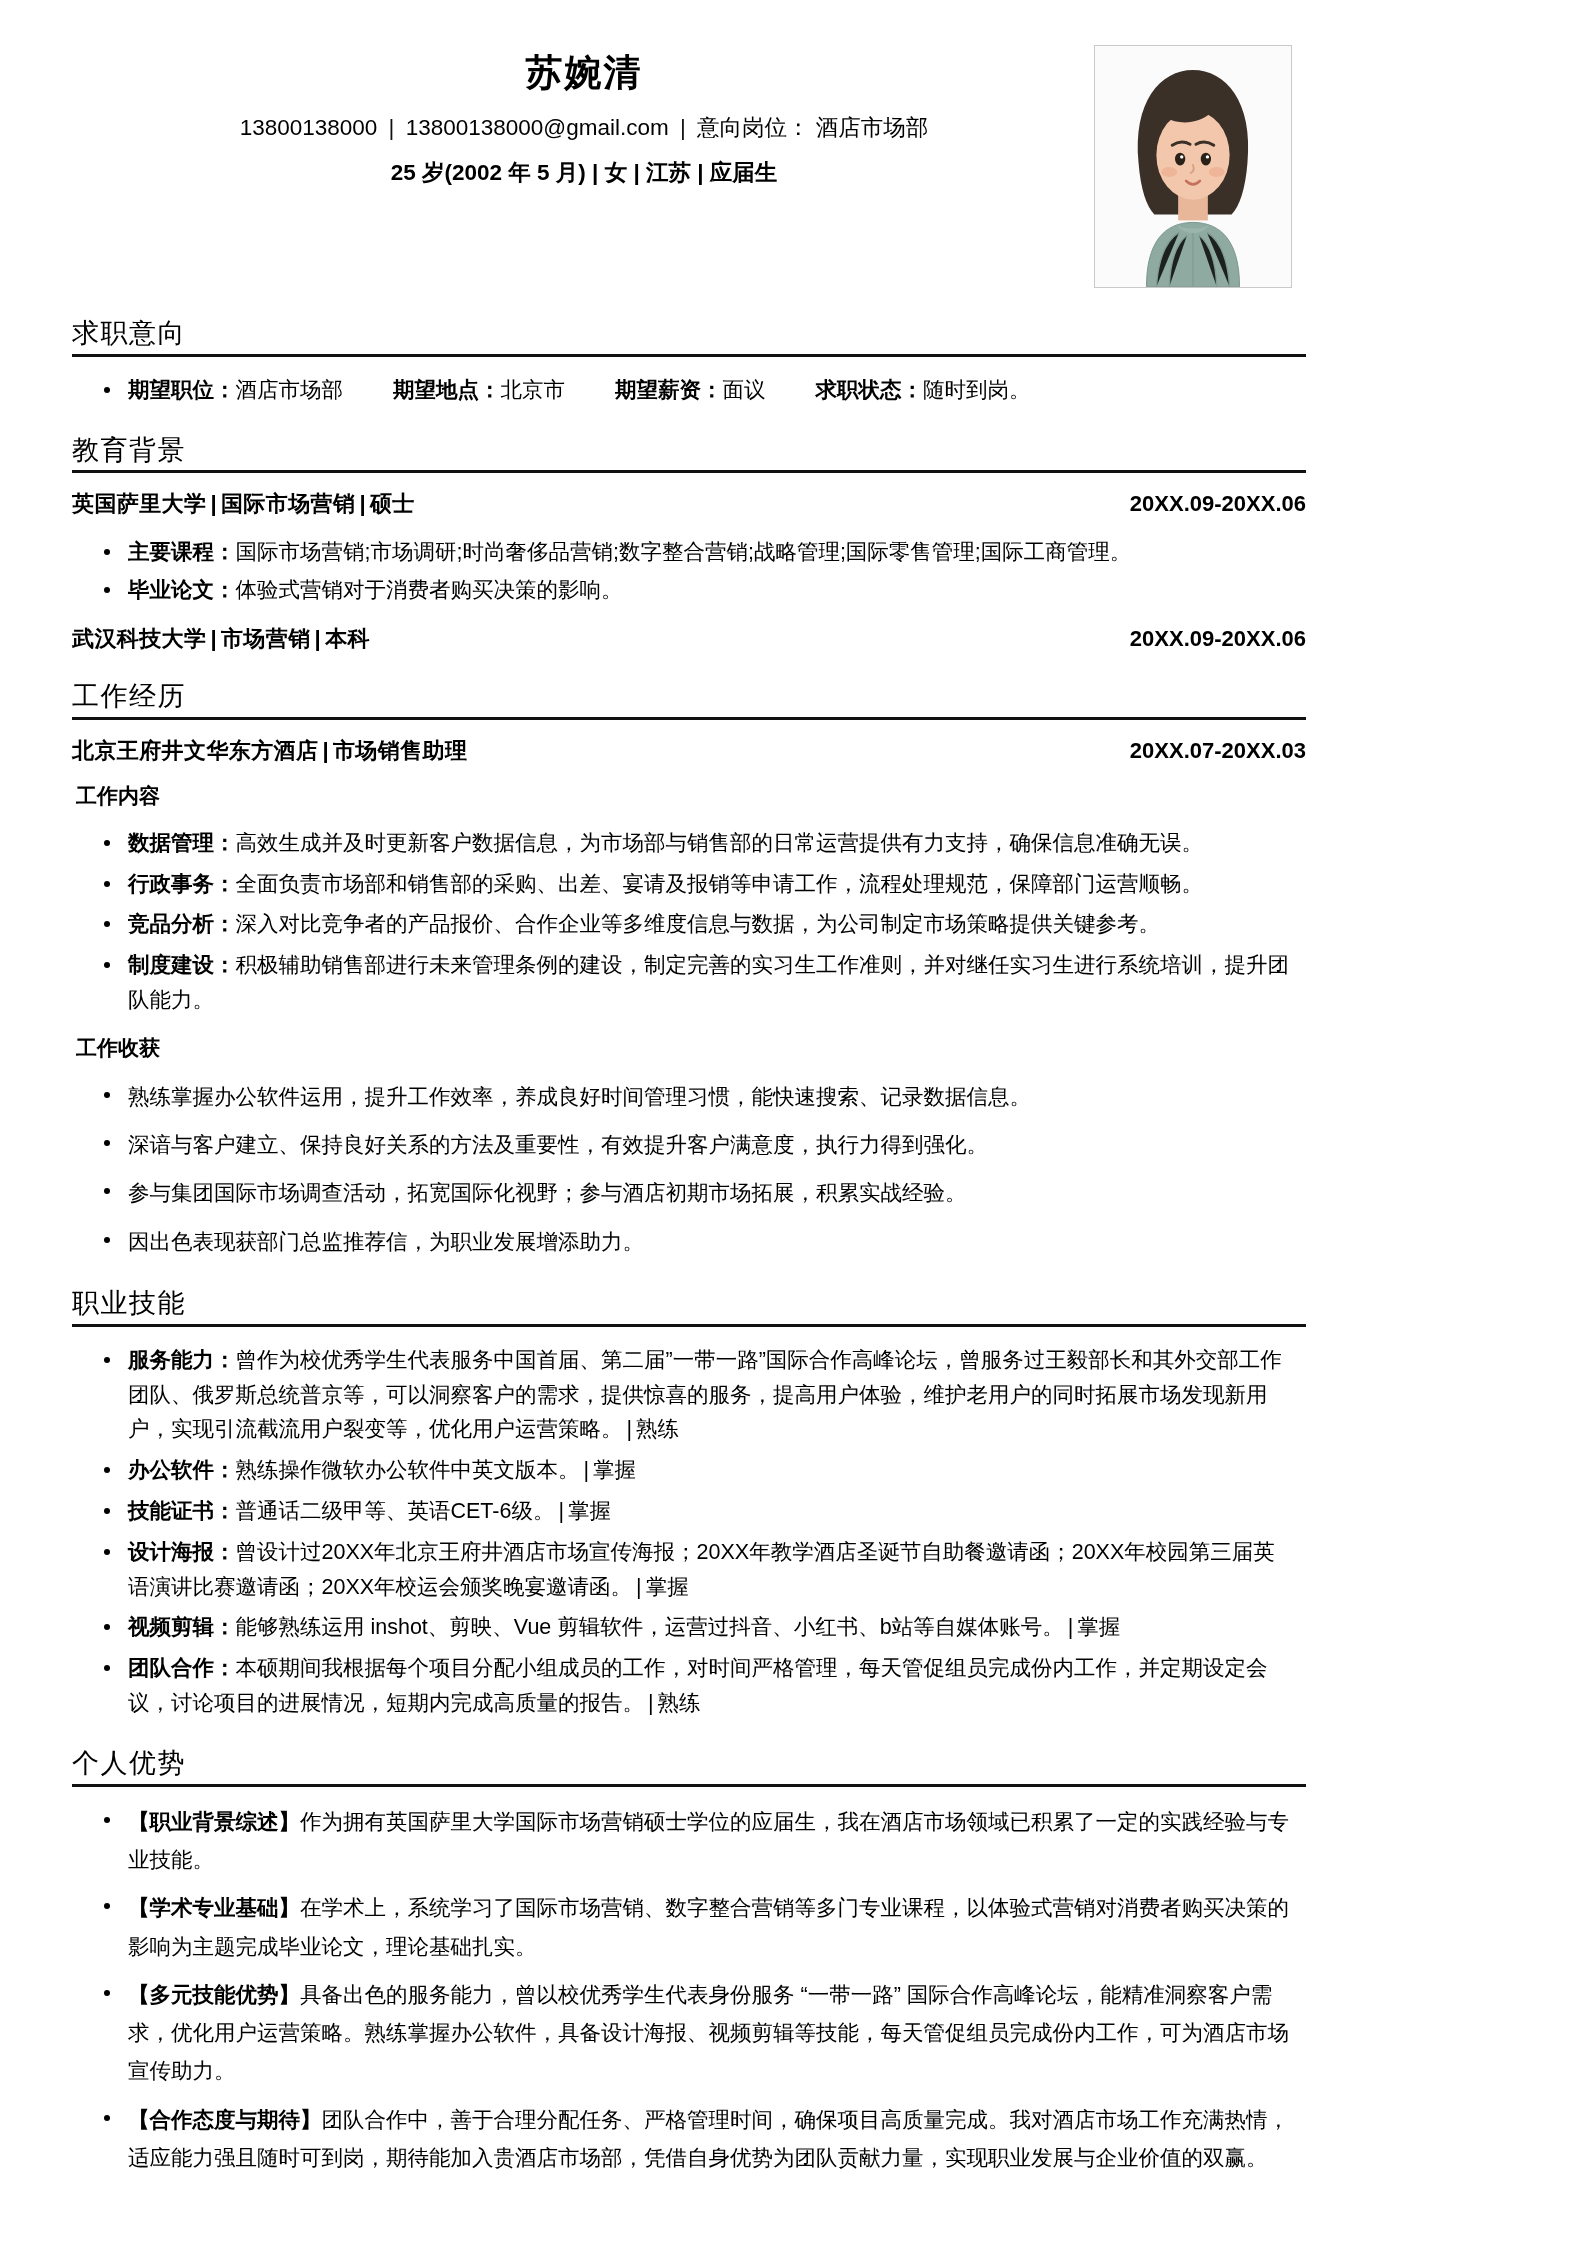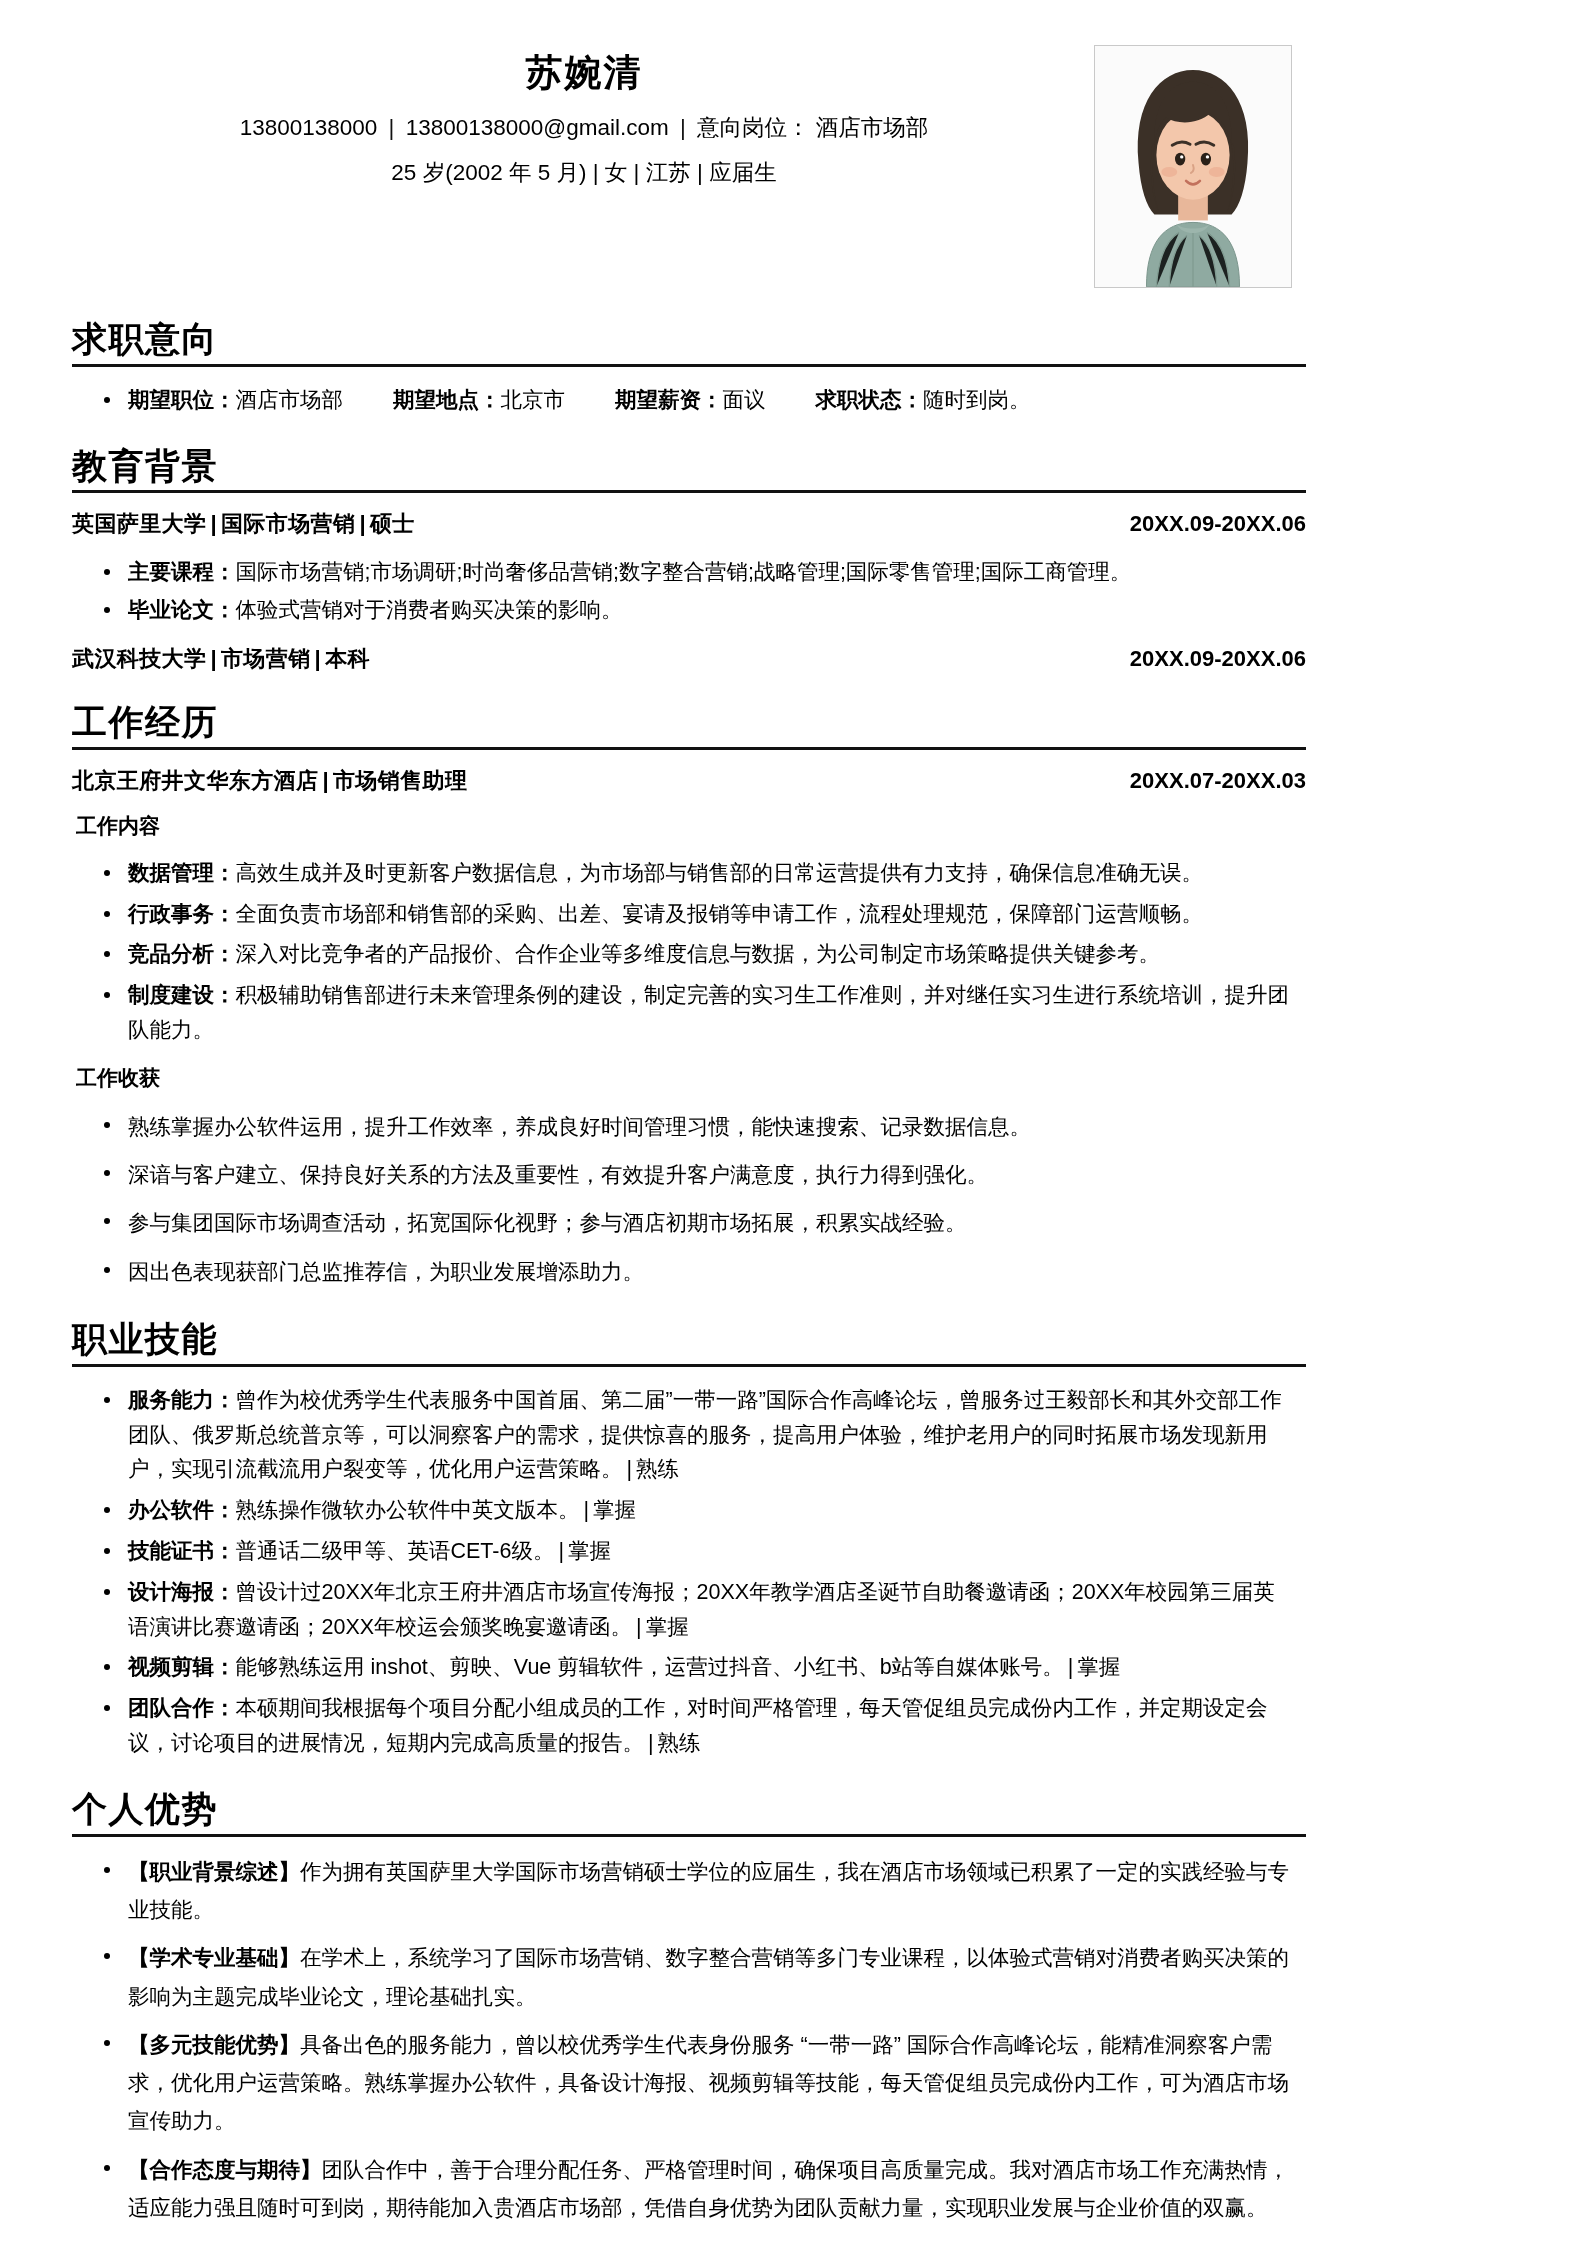--- a/index.html
+++ b/index.html
@@ -43,20 +43,21 @@
     white-space: nowrap;
   }
   .contact-line .sep {
     padding: 0 5px;
     color: #111;
   }
   .contact-line2 {
     font-size: 22.5px;
     line-height: 1.72;
     margin-top: 6px;
+    font-weight: bold;
   }
   .photo-frame {
     position: absolute;
     right: 14px;
     top: -6px;
     width: 198px;
     height: 243px;
     border: 1px solid #c9c9c9;
     background: #fafafa;
     overflow: hidden;
@@ -64,22 +65,22 @@
   .photo-frame svg { display: block; width: 100%; height: 100%; }
 
   
   .section { margin-top: 26px; }
   .section-head {
     border-bottom: 3px solid #111111;
     padding-bottom: 3px;
     margin-bottom: 16px;
   }
   .section-title {
-    font-size: 35px;
-    font-weight: 700;
+    font-size: 27px;
+    font-weight: 400;
     letter-spacing: 1.5px;
     line-height: 1.25;
     display: inline-block;
   }
 
   .entry-row {
     display: flex;
     justify-content: space-between;
     align-items: center;
     margin-top: 14px;

